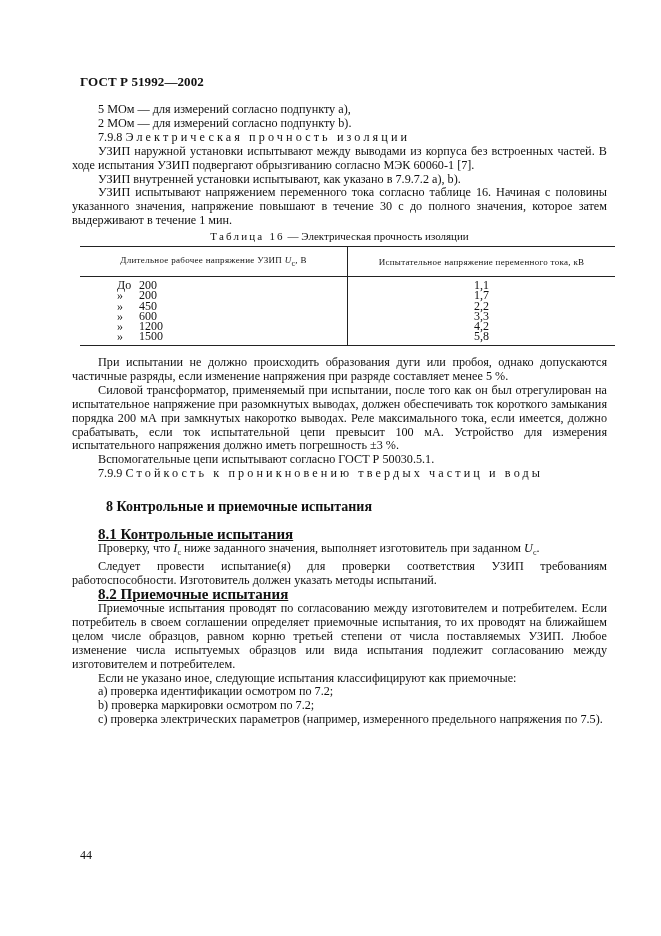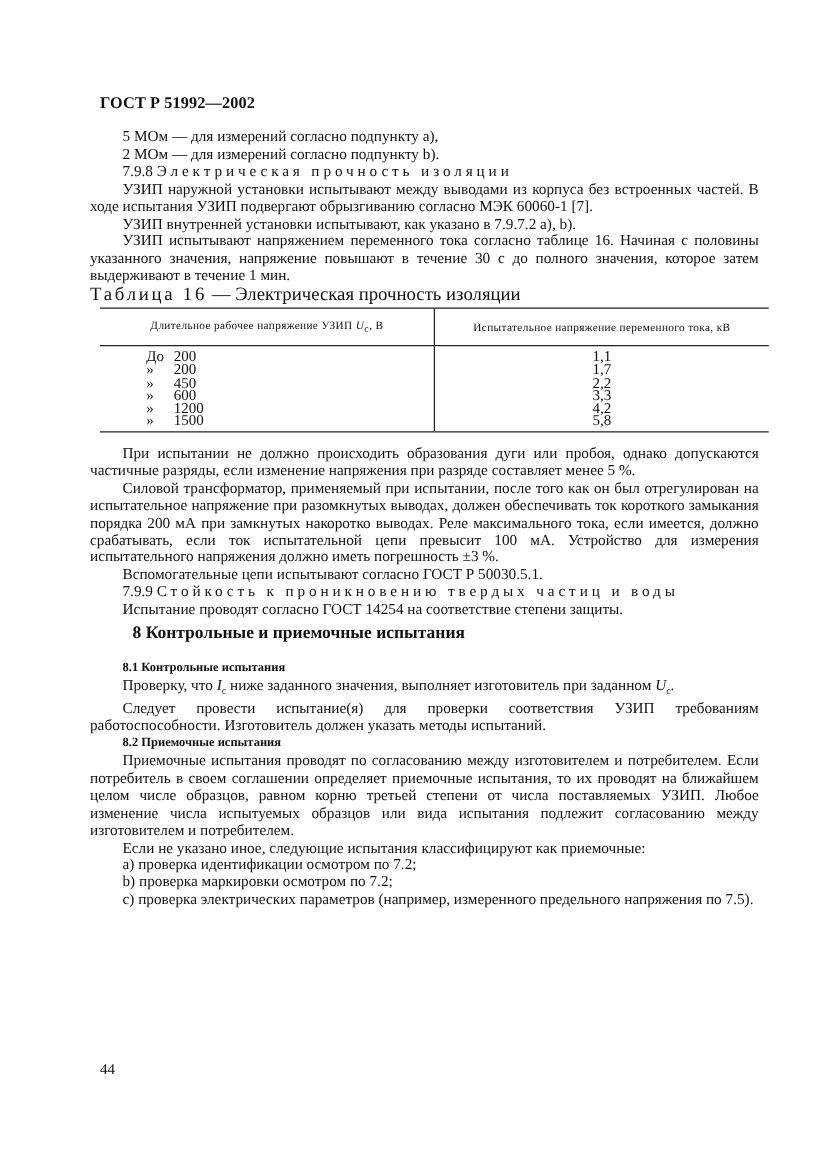--- a/index.html
+++ b/index.html
@@ -4,33 +4,33 @@
   <style>
     html, body { margin:0; padding:0; background:#fff; }
     body { width:661px; height:936px; position:relative; overflow:hidden;
            font-family:"Liberation Serif", "DejaVu Serif", serif; color:#111; }
     .page-header { position:absolute; left:80px; top:74px; font-weight:bold; font-size:13px; letter-spacing:0.1px; }
     .block { position:absolute; left:72px; width:535px; font-size:12.2px; line-height:13.9px; }
     .p { margin:0; text-align:justify; }
     .ind { text-indent:26px; }
     .ind-line { padding-left:26px; }
     .spaced { letter-spacing:3.1px; }
-    .tcap { font-size:15px; }
+    .tcap { font-size:11px;text-align:center; }
     .tcap .spaced { letter-spacing:2.2px; }
     table.t { position:absolute; left:80px; top:246px; width:535px; border-collapse:collapse; font-size:12px; }
     table.t th { font-weight:normal; font-size:9px; letter-spacing:0.3px; height:27px; border-top:1.5px solid #222; border-bottom:1.5px solid #222; }
     table.t td { vertical-align:top; padding-top:3px; padding-bottom:3px; border-bottom:1.5px solid #222; line-height:10.3px; }
     table.t th + th, table.t td + td { border-left:1px solid #222; }
     .col1 { width:265px; }
     .c1 { padding-left:37px; }
     .c2 { text-align:center; }
     .row { display:flex; }
     .row .mark { width:22px; text-align:left; }
     .h1 { position:absolute; left:80px; top:499px; font-weight:bold; font-size:14px; }
-    .h2 { margin:0; font-weight:bold; padding-left:26px; font-size:10px; }
+    .h2 { margin:0; font-weight:bold; padding-left:26px; font-size:15px;text-decoration:underline; }
     .pagenum { position:absolute; left:80px; top:848px; font-size:12px; }
     i.sym { font-style:italic; }
     sub { font-size:8px; }
   </style>
 </head>
 <body>
 
 <div class="page-header">ГОСТ Р 51992—2002</div>
 
 <div class="block" style="top:103px;">
@@ -99,21 +99,20 @@
 </table>
 
 <div class="block" style="top:356px;">
   <p class="p ind">При испытании не должно происходить образования дуги или пробоя, однако допускаются частичные разряды, если изменение напряжения при разряде составляет менее 5 %.</p>
   <p class="p ind">Силовой трансформатор, применяемый при испытании, после того как он был отрегулирован на испытательное напряжение при разомкнутых выводах, должен обеспечивать ток короткого замыкания порядка 200 мА при замкнутых накоротко выводах. Реле максимального тока, если имеется, должно срабатывать, если ток испытательной цепи превысит 100 мА. Устройство для измерения испытательного напряжения должно иметь погрешность ±3 %.</p>
   <p class="p ind">Вспомогательные цепи испытывают согласно ГОСТ Р 50030.5.1.</p>
   <p class="p ind-line">
     <span>7.9.9</span>
     <span class="spaced">Стойкость к проникновению твердых частиц и воды</span>
   </p>
-  <p class="p ind">Испытание проводят согласно ГОСТ 14254 на соответствие степени защиты.</p>
 </div>
 
 <div class="h1 ind-line" style="padding-left:26px;">8  Контрольные и приемочные испытания</div>
 
 <div class="block" style="top:528px;">
   <p class="h2">8.1  Контрольные испытания</p>
   <p class="p ind">
     <span>Проверку, что </span><i class="sym">I</i><sub>c</sub><span> ниже заданного значения, выполняет изготовитель при заданном </span><i class="sym">U</i><sub>c</sub><span>.</span>
   </p>
   <p class="p ind">Следует провести испытание(я) для проверки соответствия УЗИП требованиям работоспособности. Изготовитель должен указать методы испытаний.</p>

